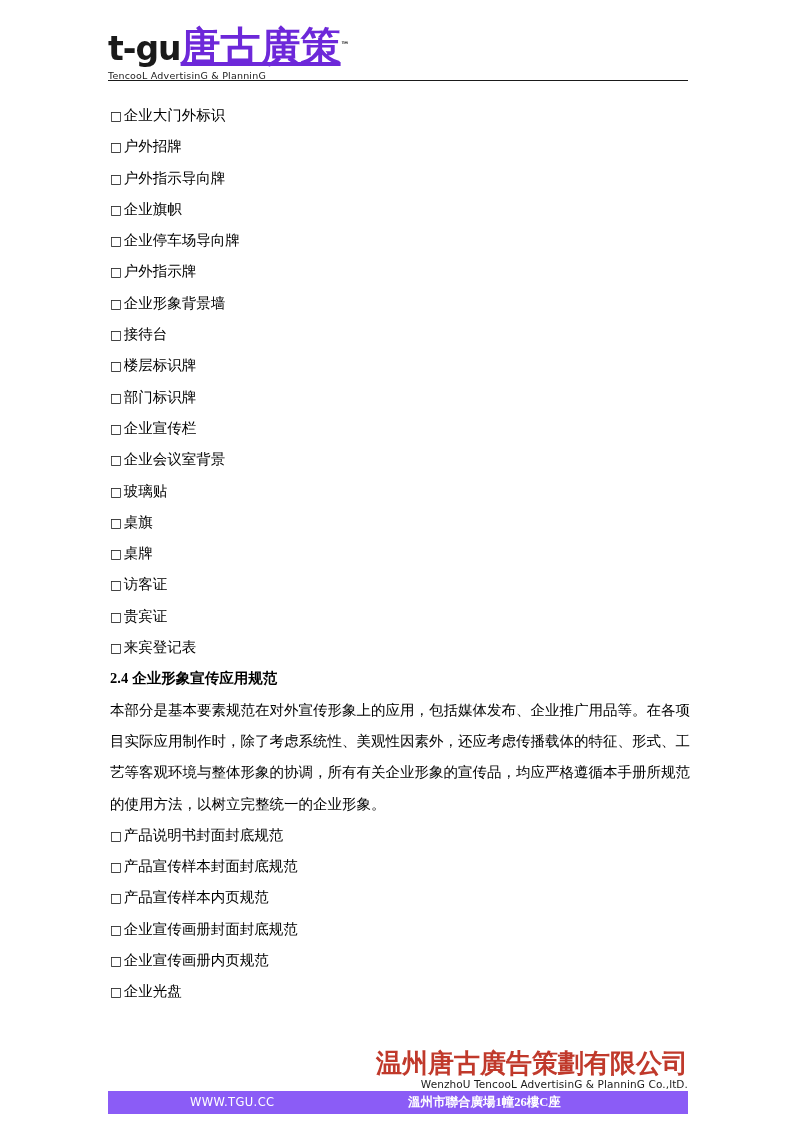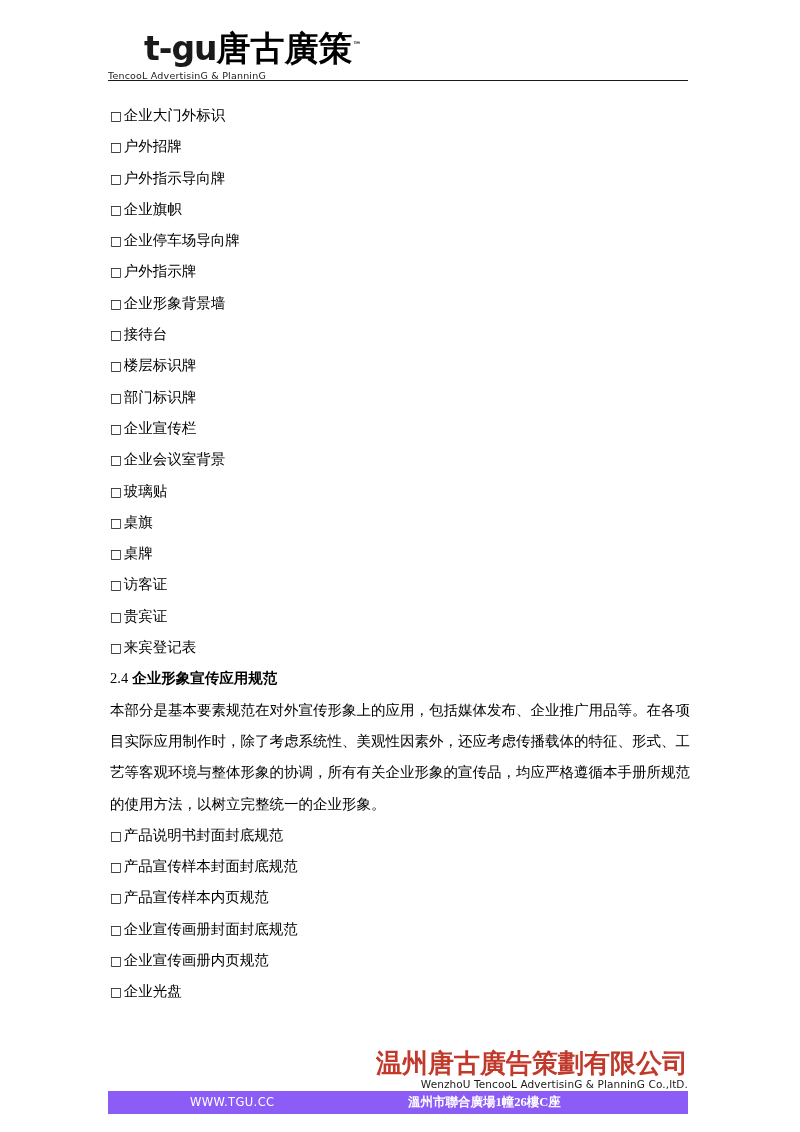--- a/index.html
+++ b/index.html
@@ -40,28 +40,28 @@
   .logo-main {
     font-family: "DejaVu Sans", sans-serif;
     font-weight: bold;
     font-size: 33px;
     line-height: 38px;
     letter-spacing: -1px;
     white-space: nowrap;
   }
   .logo-t {
     color: #1a1a1a;
-    margin-left: 36px;
   }
   .logo-cn {
-    color: #000000;
-    font-family: "Liberation Serif", serif;
-    font-weight: bold;
-    font-size: 34px;
+    color: #6d28d9;
+    font-family: "Liberation Serif", serif;
+    font-weight: bold;
+    font-size: 40px;
     letter-spacing: 0px;
+    text-decoration: underline;
   }
   .logo-tm {
     font-size: 9px;
     vertical-align: super;
     color: #1a1a1a;
     font-family: "DejaVu Sans", sans-serif;
   }
   .logo-sub {
     font-family: "DejaVu Sans", sans-serif;
     font-size: 9.5px;
@@ -97,21 +97,21 @@
     margin-right: 2px;
   }
   .heading {
     font-weight: bold;
     font-size: 14.5px;
     line-height: 31.3px;
     font-family: "Liberation Sans", sans-serif;
   }
   .heading .num {
     font-family: "Liberation Serif", serif;
-    font-weight: normal;
+    font-weight: bold;
   }
   .para {
     font-size: 14.5px;
     line-height: 31.3px;
     text-align: justify;
     text-justify: inter-ideograph;
     text-indent: 0;
   }
 
   

